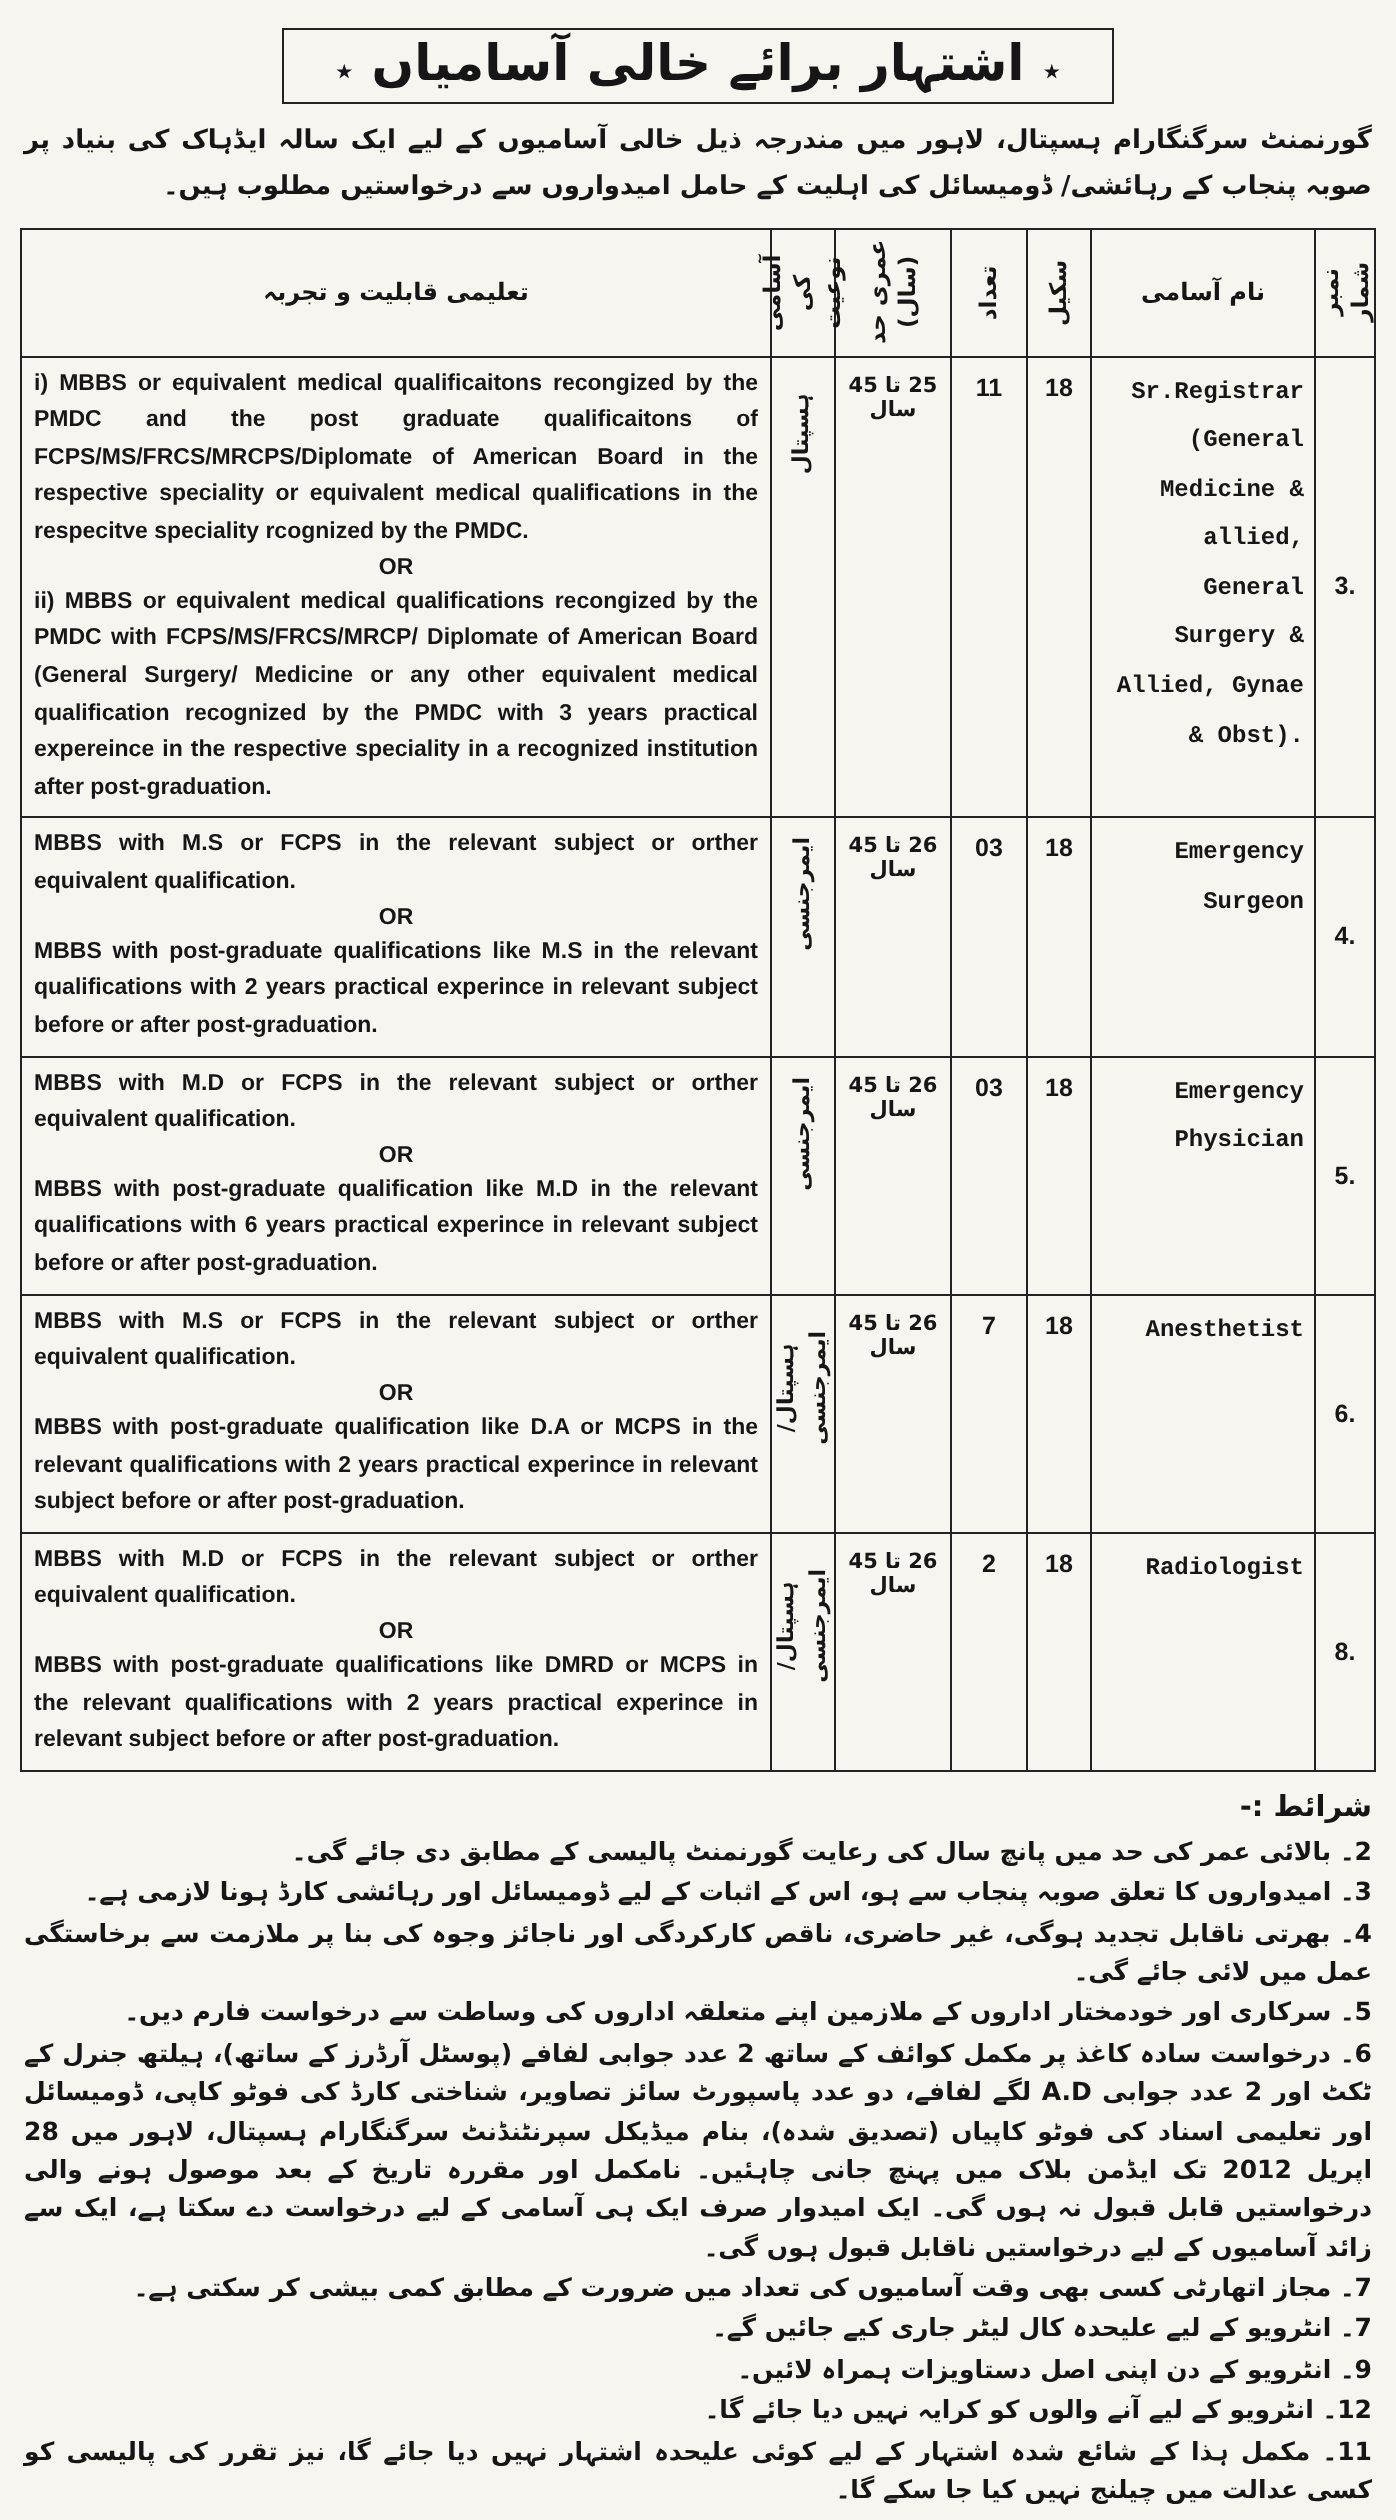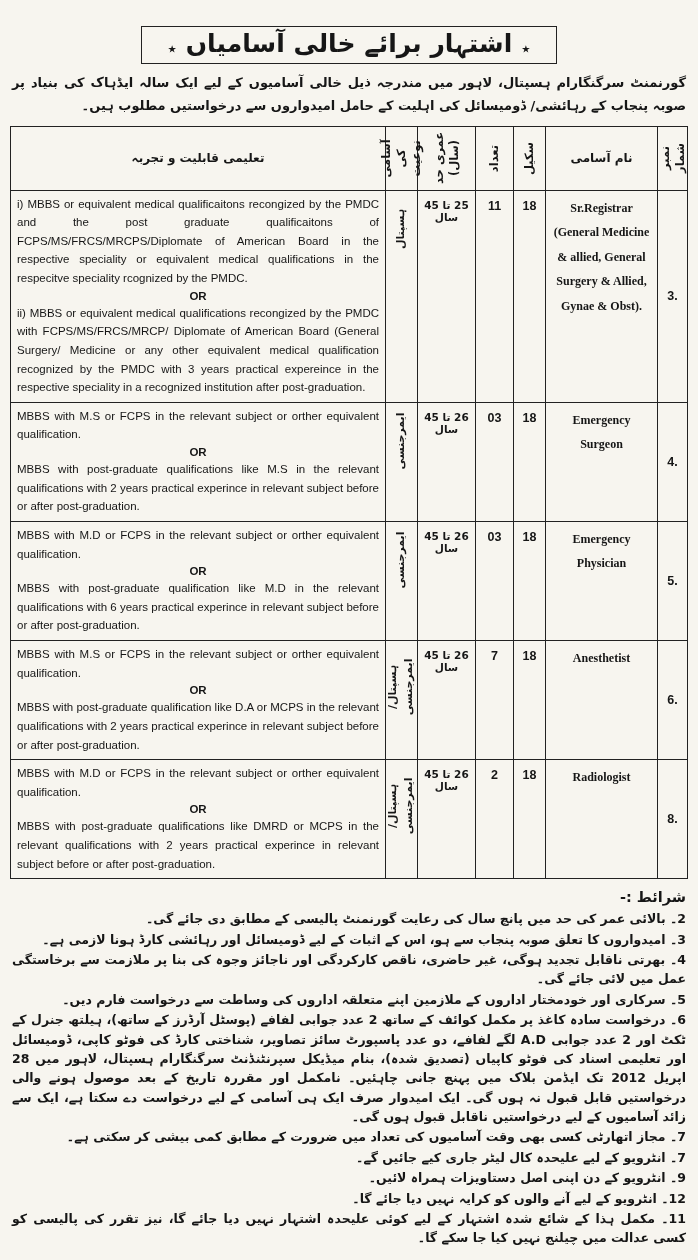--- a/index.html
+++ b/index.html
@@ -10,21 +10,21 @@
     color:#161616;
   }
   .page {
     width:698px; min-height:1260px;
     background:#f7f5ef;
     padding:8px 10px 8px 10px;
   }
 
   
   .title-box {
-    display:table; margin:18px auto 8px auto;
+    display:table; margin:6px auto 8px auto;
     border:1.5px solid #222;
     padding:2px 16px 5px 16px;
     direction:rtl; text-align:right;
   }
   .title-text { font-size:25px; font-weight:700; letter-spacing:0.5px; }
   .orn { font-size:17px; font-weight:700; margin:0 9px; vertical-align:middle; }
 
   
   .intro {
     direction:rtl; text-align:justify;
@@ -49,43 +49,43 @@
   .rot { display:block; transform:rotate(-90deg); font-weight:700; }
   .hrot { width:58px; font-size:11.5px; line-height:1.3; text-align:center; }
   .nrot { width:86px; font-size:11px; line-height:1.45; text-align:center; }
 
   .serial-cell {
     vertical-align:middle; text-align:center;
     font-family:"Liberation Sans", sans-serif;
     font-weight:700; font-size:12.5px; direction:ltr;
   }
   .post-cell {
-    direction:ltr; text-align:center; vertical-align:top;
-    font-family:Liberation Serif, serif;
+    direction:ltr; text-align:right; vertical-align:top;
+    font-family:Liberation Mono, monospace;
     font-weight:700; font-size:12px; line-height:2.05;
     padding:5px 5px;
     margin-left:40px;
   }
   .num-cell {
     vertical-align:top; text-align:center;
     font-family:"Liberation Sans", sans-serif;
     font-weight:700; font-size:12.5px; padding-top:8px; direction:ltr;
   }
   .age-cell {
     vertical-align:top; text-align:center;
     font-size:10.5px; font-weight:700; padding:8px 1px 12px 1px;
   }
   .nature-cell { vertical-align:top; }
   .nature-cell .rotbox { margin-top:30px; }
   .qual-cell {
     direction:ltr; vertical-align:top; padding:4px 6px 5px 6px;
   }
   .qual-p {
     font-family:"Liberation Sans", sans-serif;
-    font-weight:400; font-size:11.5px; line-height:1.62;
+    font-weight:700; font-size:11.5px; line-height:1.62;
     text-align:justify;
   }
   .or-line {
     font-family:"Liberation Sans", sans-serif;
     font-weight:700; font-size:11.5px; text-align:center; margin:2px 0;
   }
 
   
   .conditions { direction:rtl; margin-top:10px; padding:0 2px; }
   .cond-heading { font-size:14.5px; font-weight:700; margin-bottom:4px; }

